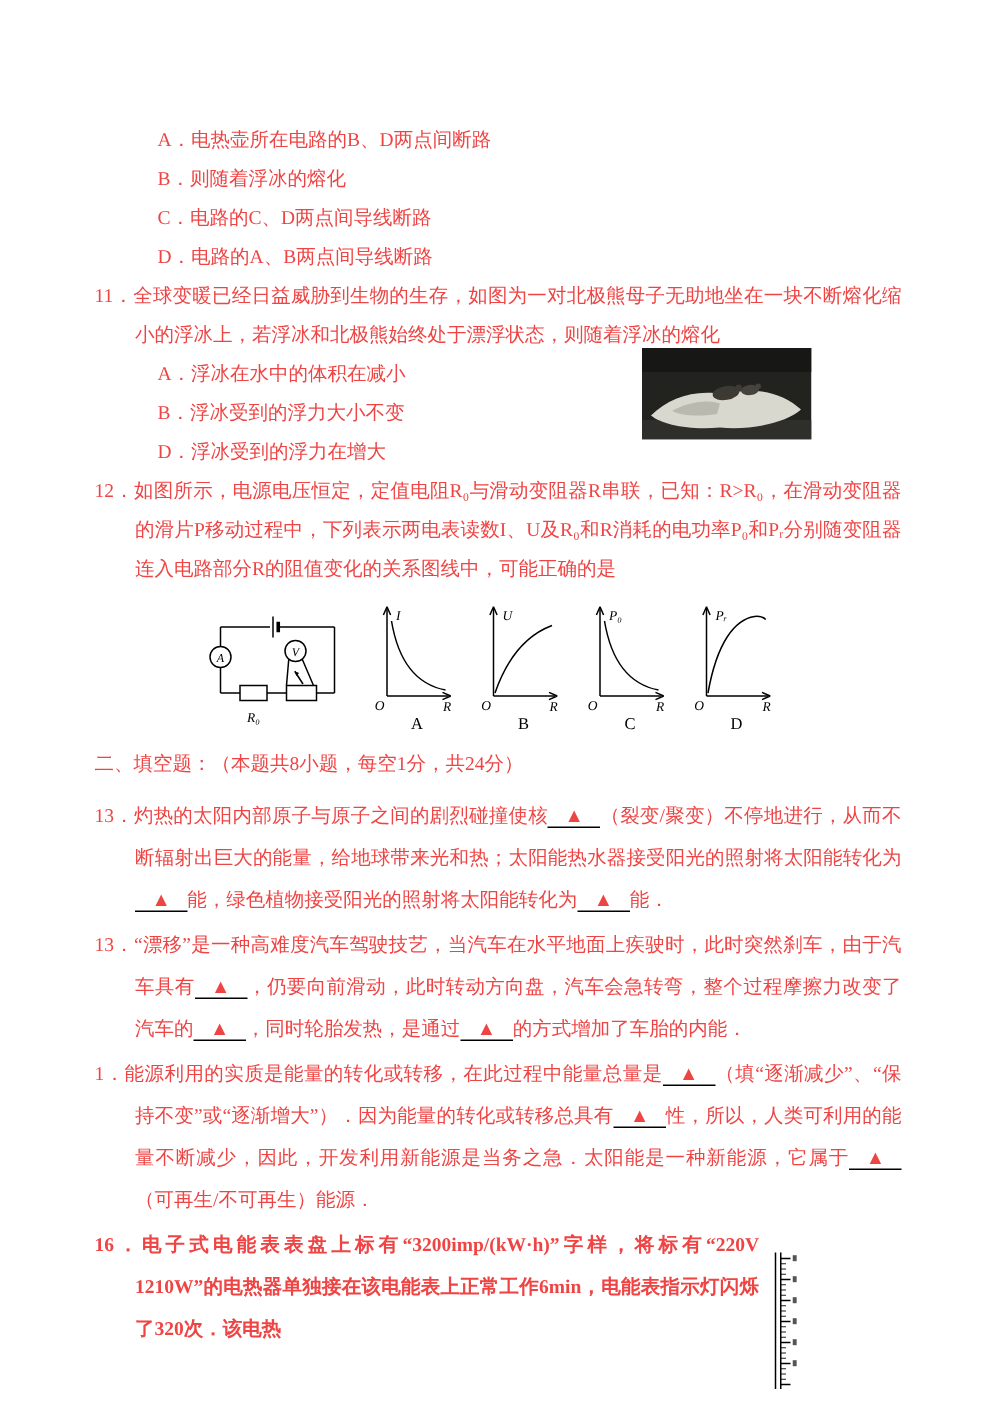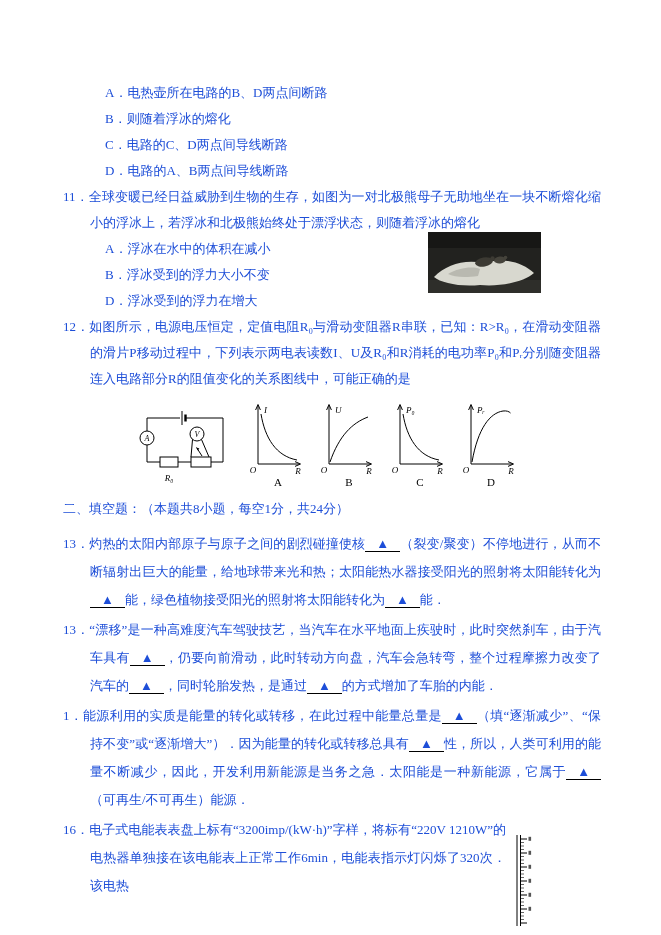--- a/index.html
+++ b/index.html
@@ -1,29 +1,29 @@
 <!DOCTYPE html>
 <html><head>
 <meta charset="utf-8">
 <title>Document</title>
 <style>
   * { box-sizing: border-box; }
   html, body { margin: 0; padding: 0; background: #fff; width: 661px; height: 935px; overflow: hidden; }
   .page {
-    position: relative; width: 661px; height: 935px; background: #ffffff; color: #1d4ed8;
+    position: relative; width: 661px; height: 935px; background: #ffffff; color: #ef4444;
     font-family: "Liberation Serif", "DejaVu Serif", serif; font-size: 13px;
     padding: 80px 60px 0 63px; overflow: hidden;
   }
   .mc p { margin: 0; line-height: 26px; text-align: justify; }
   .stem { padding-left: 27px; text-indent: -27px; }
   .opt { padding-left: 42px; text-align: left !important; }
   .figs { display: flex; align-items: flex-end; gap: 13px; margin: 6px 0 2px 72px; }
   .sec-header { font-weight: normal; margin: 8px 0 8px; line-height: 26px; font-size: 13px; }
   .fills p { margin: 0 0 2px; line-height: 28px; text-align: justify; padding-left: 27px; text-indent: -27px; }
-  .fills p.narrow { padding-right: 95px; }
+  .fills p.narrow { padding-right: 95px; font-weight: bold; }
   .blank { font-weight: bold; border-bottom: 1px solid #000; padding: 0 11px; }
   .photo { position: absolute; left: 428px; top: 232px; width: 113px; height: 61px; }
   .scale { position: absolute; left: 511px; top: 833px; width: 22px; height: 95px; }
   svg { display: block; }
   svg text { font-family: "Liberation Serif", "DejaVu Serif", serif; fill: #000; }
 </style>
 </head>
 <body>
 
 <div class="page">

